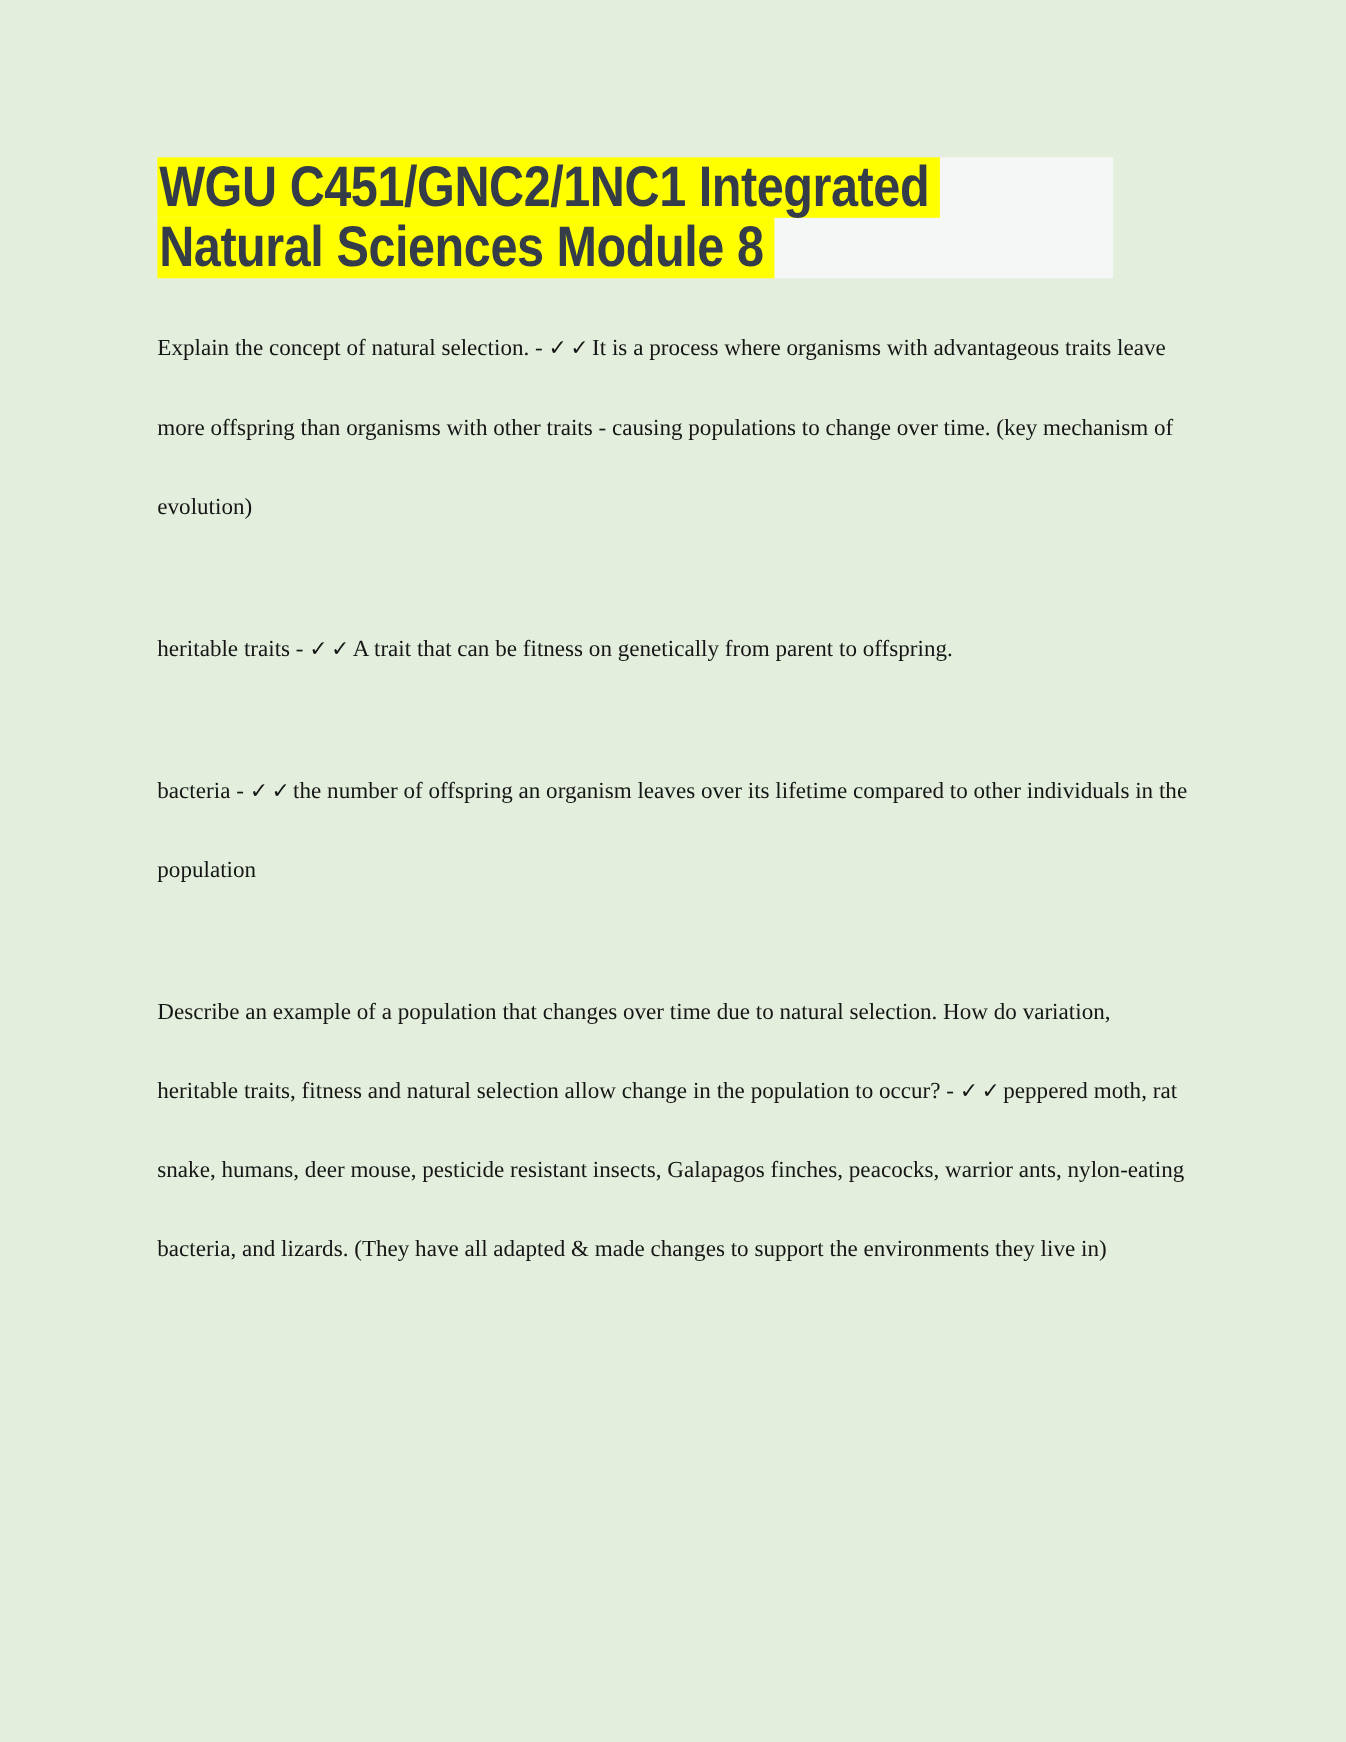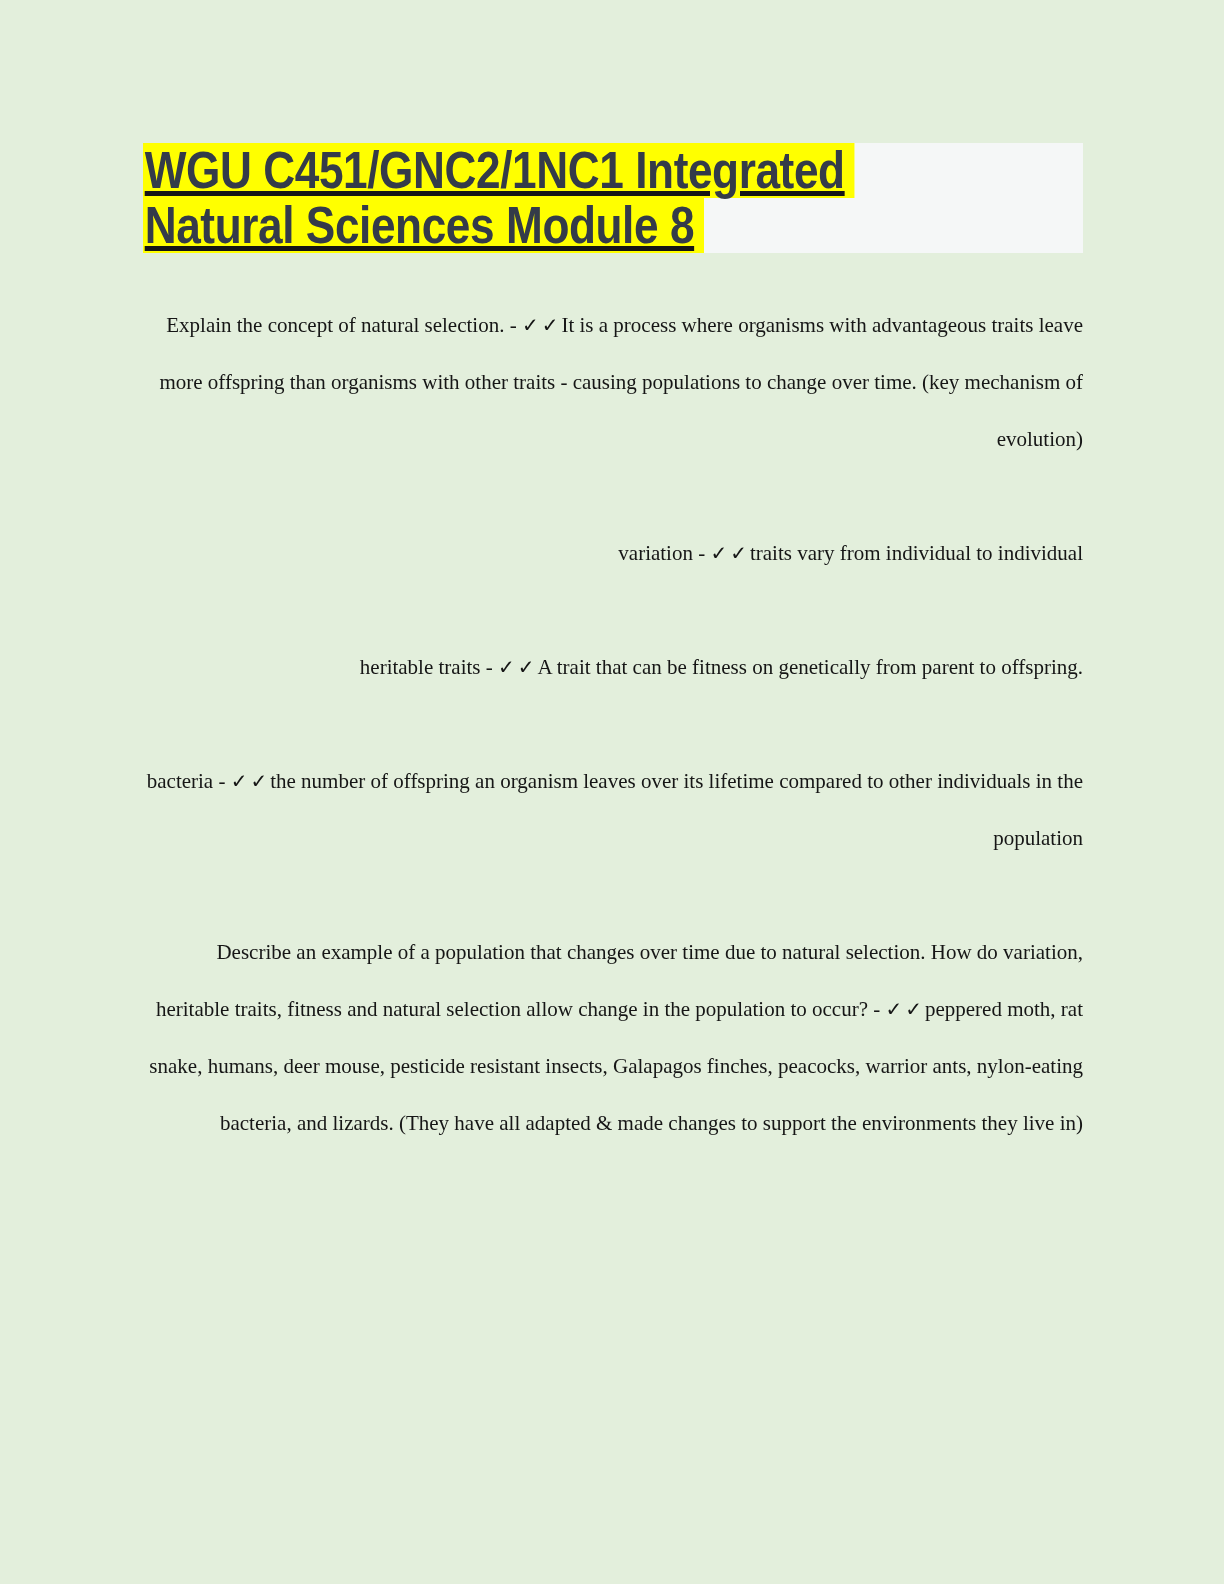--- a/index.html
+++ b/index.html
@@ -15,24 +15,23 @@
     position: relative;
     width: 1224px;
     height: 1584px;
     background: var(--page-bg);
     padding: 143px 141px 0 143px;
     overflow: hidden;
     font-family: "Liberation Serif", "DejaVu Serif", serif;
     color: var(--body-text);
   }
   .title-backdrop {
-    width: 940px;
+    width: 869px;
     min-height: 110px;
     background: var(--title-backdrop);
-    text-decoration: underline;
   }
   .doc-title {
     display: flex;
     flex-direction: column;
     align-items: flex-start;
     font-family: "Liberation Sans", "DejaVu Sans", sans-serif;
     font-weight: 700;
     font-size: 52px;
     line-height: 55px;
     color: var(--title-text);
@@ -40,25 +39,24 @@
     transform: scaleX(0.85);
     transform-origin: 0 0;
     white-space: nowrap;
   }
   .hl {
     display: inline-block;
     background: var(--title-highlight);
     padding: 0 12px 0 2px;
   }
   .body {
-    padding-top: 44px;
+    padding-top: 27px;
     width: 940px;
     font-size: 21px;
-    line-height: 57px;
-    text-align: right;
+    line-height: 72px;
   }
   .qa { margin: 0 0 57px 0; }
   .marks {
     font-family: "DejaVu Sans", sans-serif;
     font-weight: 700;
     letter-spacing: 3px;
     font-size: 20px;
   }
 </style>
 </head>
@@ -72,21 +70,20 @@
           <span class="hl">WGU C451/GNC2/1NC1 Integrated</span>
           <span class="hl">Natural Sciences Module 8</span>
         </h1>
     </div>
   </header>
 
   <main class="body">
 
     <p class="qa"><span>Explain the concept of natural selection.</span><span> - </span><span class="marks">✓✓</span><span>It is a process where organisms with advantageous traits leave more offspring than organisms with other traits - causing populations to change over time. (key mechanism of evolution)</span></p>
 
-    <p class="qa"><span>variation</span><span> - </span><span class="marks">✓✓</span><span>traits vary from individual to individual</span></p>
 
     <p class="qa"><span>heritable traits</span><span> - </span><span class="marks">✓✓</span><span>A trait that can be fitness on genetically from parent to offspring.</span></p>
 
     <p class="qa"><span>bacteria</span><span> - </span><span class="marks">✓✓</span><span>the number of offspring an organism leaves over its lifetime compared to other individuals in the population</span></p>
 
     <p class="qa"><span>Describe an example of a population that changes over time due to natural selection. How do variation, heritable traits, fitness and natural selection allow change in the population to occur?</span><span> - </span><span class="marks">✓✓</span><span>peppered moth, rat snake, humans, deer mouse, pesticide resistant insects, Galapagos finches, peacocks, warrior ants, nylon-eating bacteria, and lizards. (They have all adapted &amp; made changes to support the environments they live in)</span></p>
 
 
   </main>
 </div>

